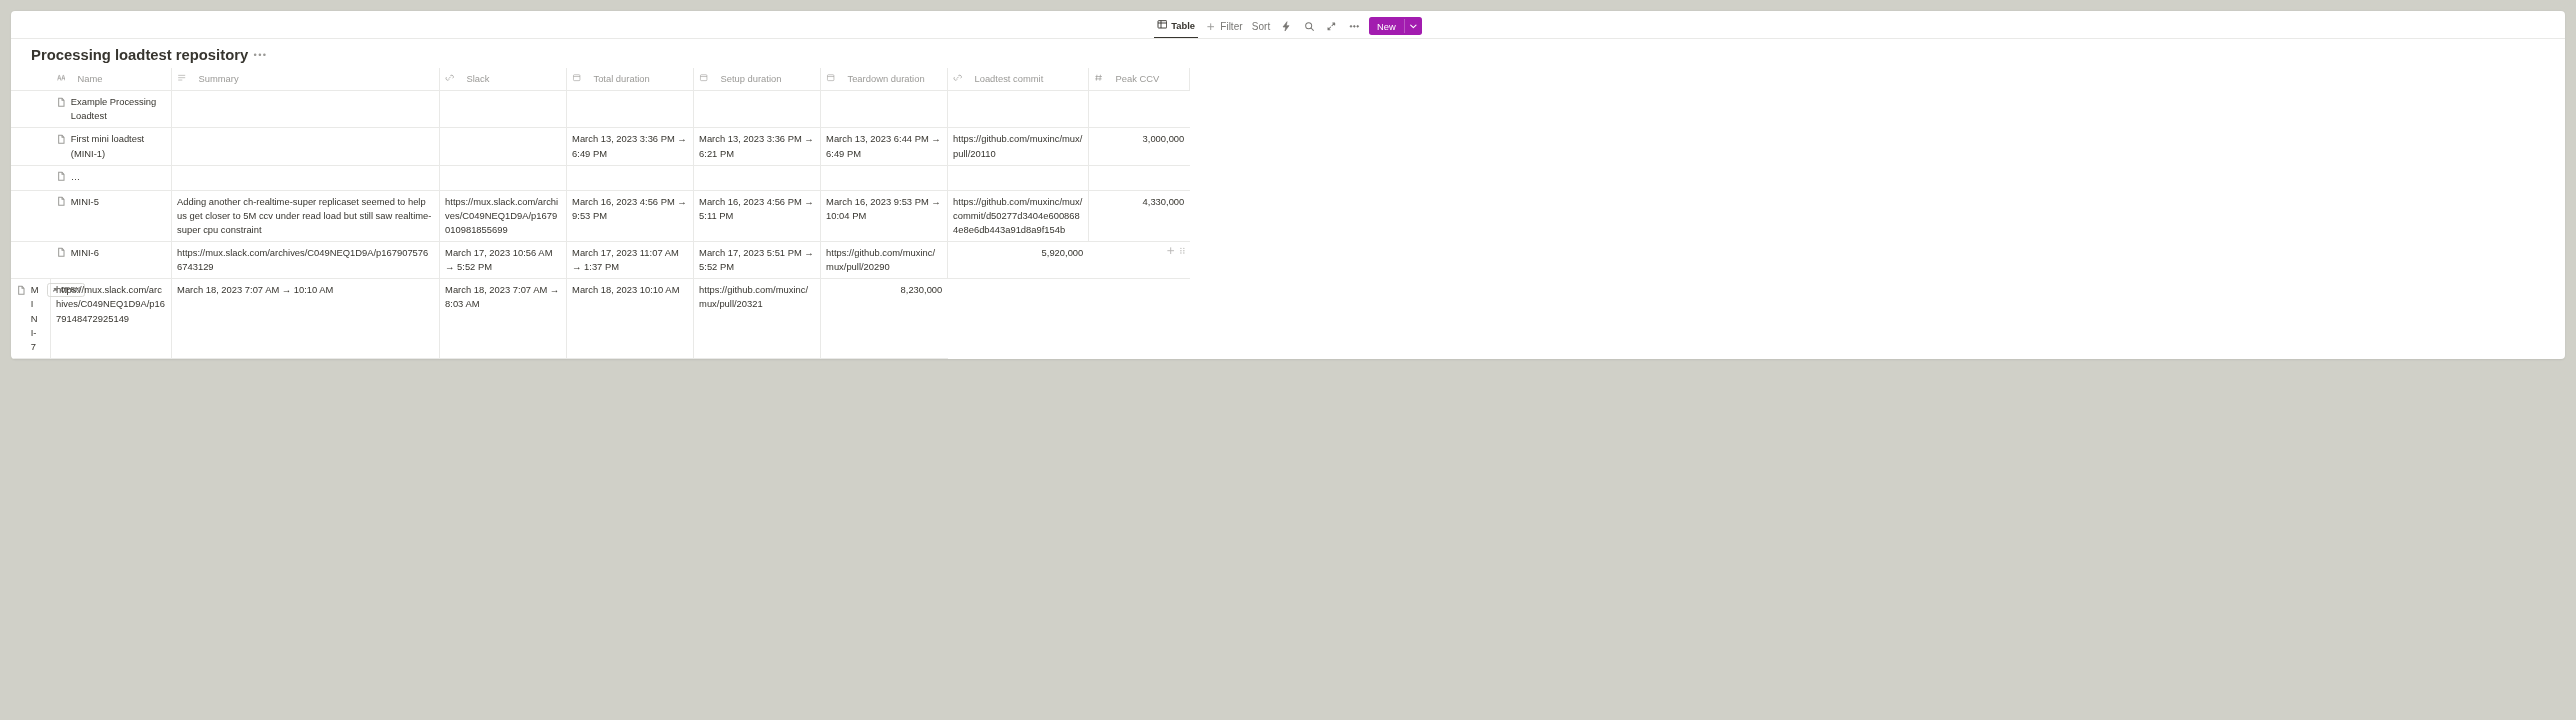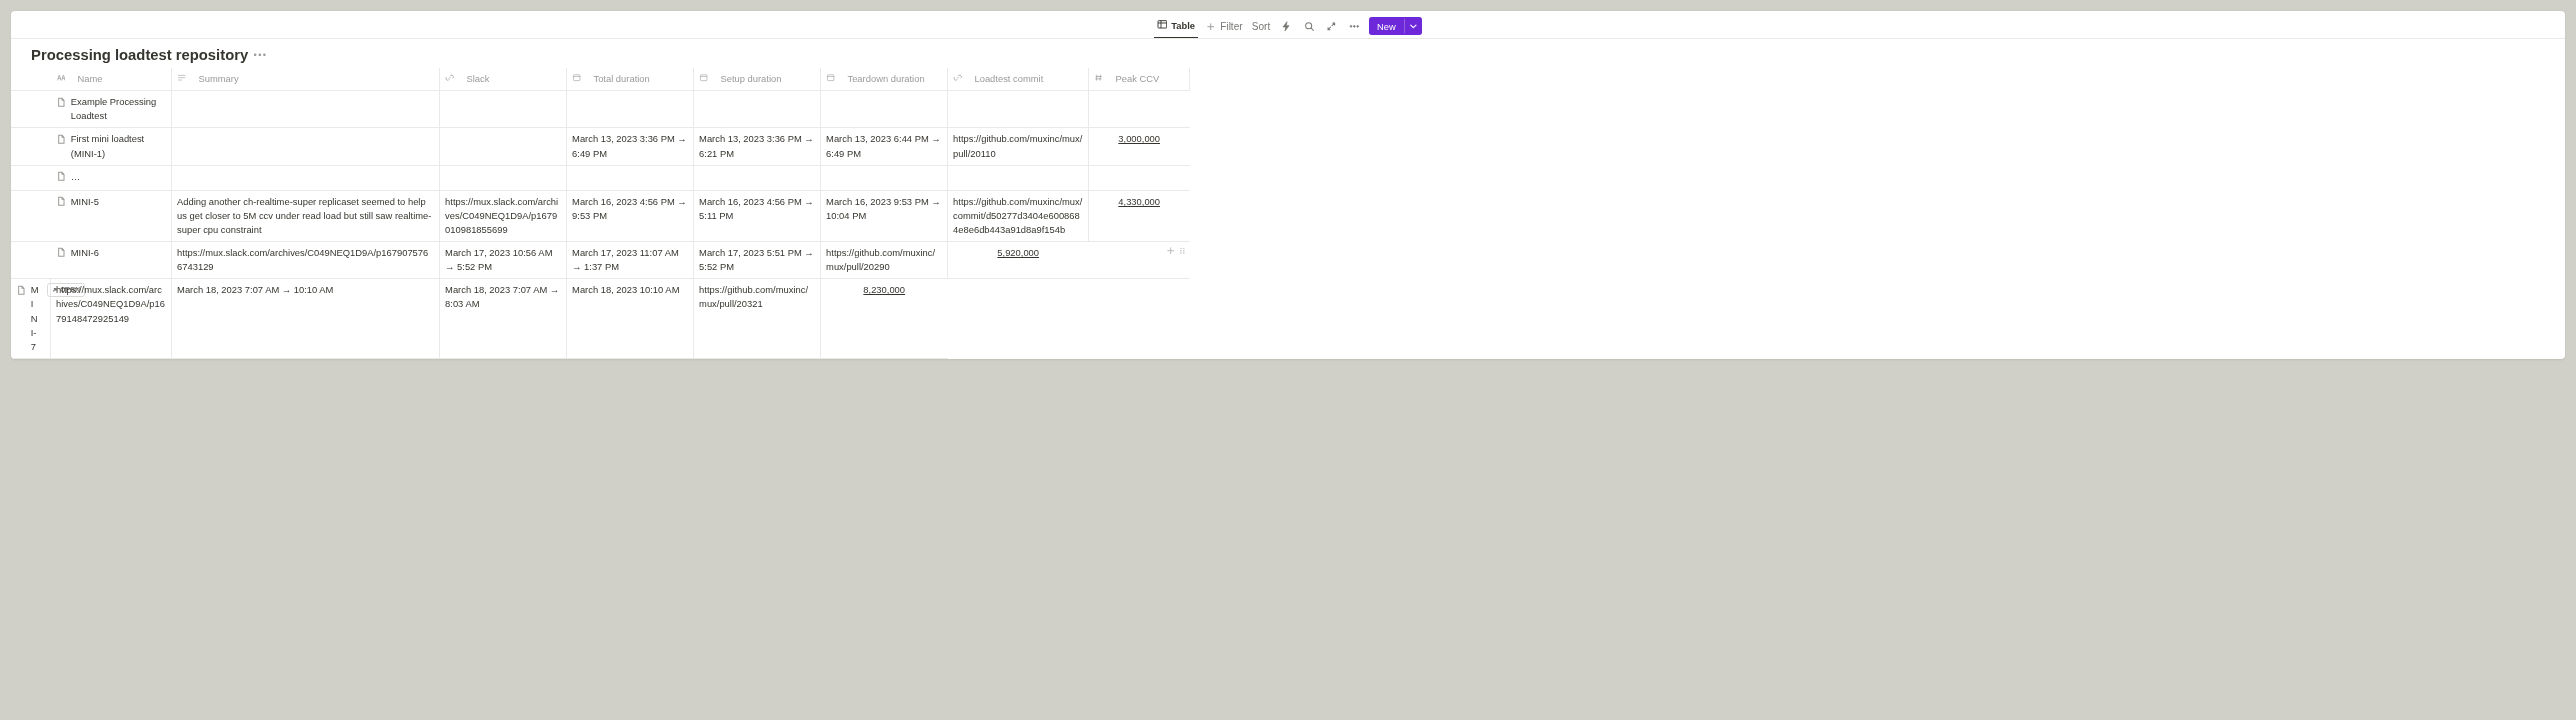--- a/index.html
+++ b/index.html
@@ -62,21 +62,21 @@
     padding: 2.7px 1.3px;
   }
   .views-right .icon-btn {
     width: 16px; height: 16px;
     display: flex; align-items: center; justify-content: center;
     cursor: pointer; border-radius: 2.7px;
   }
   .views-right svg { width: 10.7px; height: 10.7px; fill: #787774; stroke: #787774; }
   .new-btn {
     display: flex; align-items: center;
-    background: #6d28d9; color: #fff;
+    background: #a21caf; color: #fff;
     border-radius: 2.7px;
     overflow: hidden;
     cursor: pointer;
     font-size: 9.4px;
   }
   .new-btn .new-label { padding: 3.4px 8px; font-weight: 500; }
   .new-btn .new-chevron {
     padding: 3.4px 5.4px;
     border-left: 0.7px solid rgba(255,255,255,.25);
     display: flex; align-items: center; justify-content: center;
@@ -124,21 +124,21 @@
   }
   .gutter.header { border-bottom: 0.7px solid #e9e9e7; }
   .gutter svg { width: 9.4px; height: 9.4px; fill: #b9b8b5; }
   .td.name-cell {
     font-weight: 400;
     display: flex; align-items: flex-start; gap: 4px;
   }
   .td.name-cell.normal { font-weight: 400; }
   .page-icon { flex: 0 0 10.7px; margin-top: 1.3px; }
   .page-icon svg { width: 10.7px; height: 10.7px; fill: none; stroke: #9b9a97; stroke-width: 1.5; }
-  .td.num-cell { text-align: center; border-right: none; text-decoration: underline; }
+  .td.num-cell { text-align: right; border-right: none; }
   .td:last-child, .th:last-child { border-right: none; }
 
   .open-pill {
     display: inline-flex; align-items: center; gap: 2.7px;
     font-size: 6.7px; font-weight: 600; letter-spacing: 0.3px;
     color: #787774;
     border: 0.7px solid #d9d9d6; border-radius: 2.7px;
     padding: 0.7px 3.4px; margin-left: 4px; white-space: nowrap;
   }
   .open-pill svg { width: 6.7px; height: 6.7px; stroke: #787774; fill: none; stroke-width: 2; }

